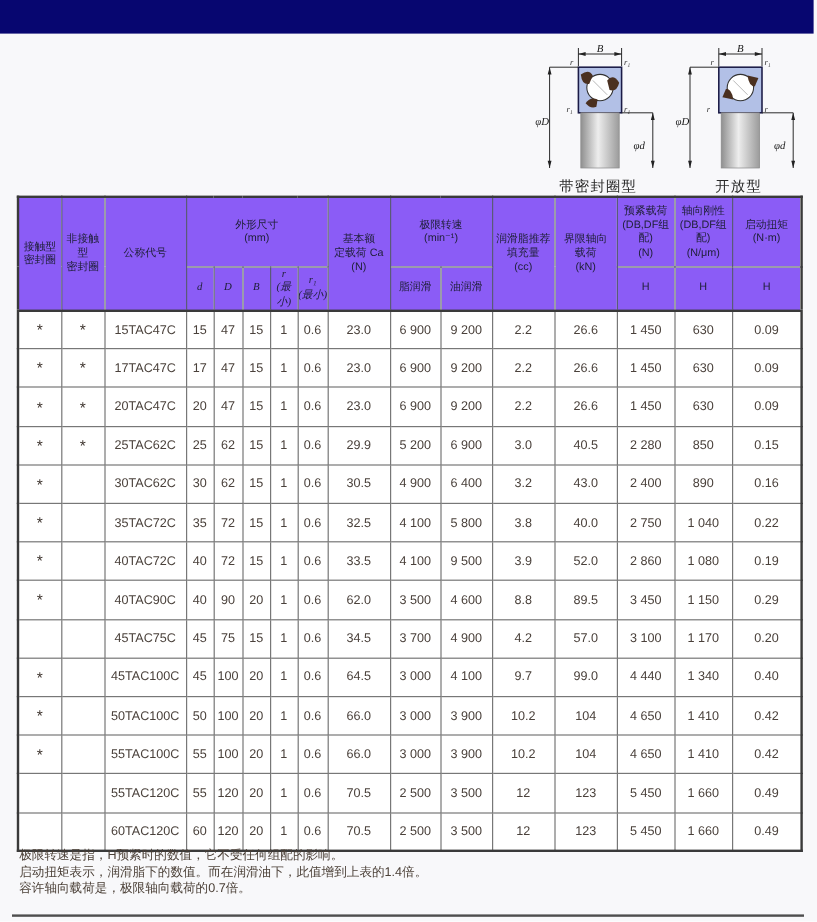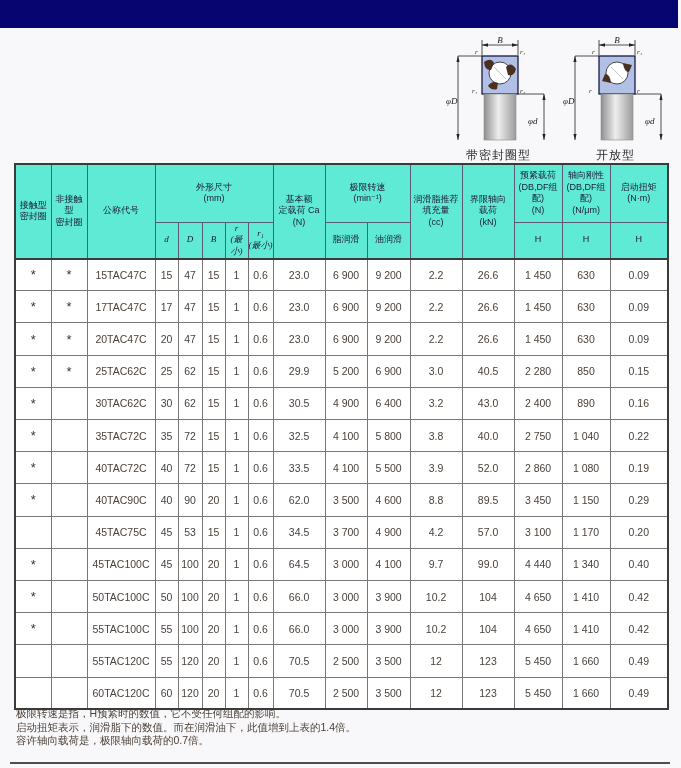--- a/index.html
+++ b/index.html
@@ -20,21 +20,21 @@
 
   
   table.spec {
     position:absolute; left:14px; top:163px; width:653px;
     border-collapse:collapse; table-layout:fixed;
     background:#ffffff; border:2px solid #3a3a3a;
     font-size:10.5px; color:#4a413b;
   }
   .spec th, .spec td { border:1px solid #777; text-align:center; padding:0; overflow:hidden; }
   .spec thead th {
-    background:#5eead4; color:#20203a; font-weight:normal; font-size:9px;
+    background:#8b5cf6; color:#20203a; font-weight:normal; font-size:9px;
     white-space:pre-line; line-height:1.3; border-color:#5a5a78;
   }
   .spec thead { border-bottom:2px solid #3a3a3a; }
   .spec thead tr.main-h { height:58px; }
   .spec thead tr.sub-h  { height:33px; }
   .spec tbody tr { height:32.2px; }
   .it-head {
     font-family:"Liberation Serif","DejaVu Serif",serif; font-style:italic; font-size:11px;
   }
   .it-head-sm {
@@ -308,21 +308,21 @@
         <td class="mark">*</td>
         <td class="mark"></td>
         <td>40TAC72C</td>
         <td>40</td>
         <td>72</td>
         <td>15</td>
         <td>1</td>
         <td>0.6</td>
         <td>33.5</td>
         <td>4 100</td>
-        <td>5 500</td>
+        <td>9 500</td>
         <td>3.9</td>
         <td>52.0</td>
         <td>2 860</td>
         <td>1 080</td>
         <td>0.19</td>
       </tr>
       <tr>
         <td class="mark">*</td>
         <td class="mark"></td>
         <td>40TAC90C</td>
@@ -338,21 +338,21 @@
         <td>89.5</td>
         <td>3 450</td>
         <td>1 150</td>
         <td>0.29</td>
       </tr>
       <tr>
         <td class="mark"></td>
         <td class="mark"></td>
         <td>45TAC75C</td>
         <td>45</td>
-        <td>53</td>
+        <td>75</td>
         <td>15</td>
         <td>1</td>
         <td>0.6</td>
         <td>34.5</td>
         <td>3 700</td>
         <td>4 900</td>
         <td>4.2</td>
         <td>57.0</td>
         <td>3 100</td>
         <td>1 170</td>

